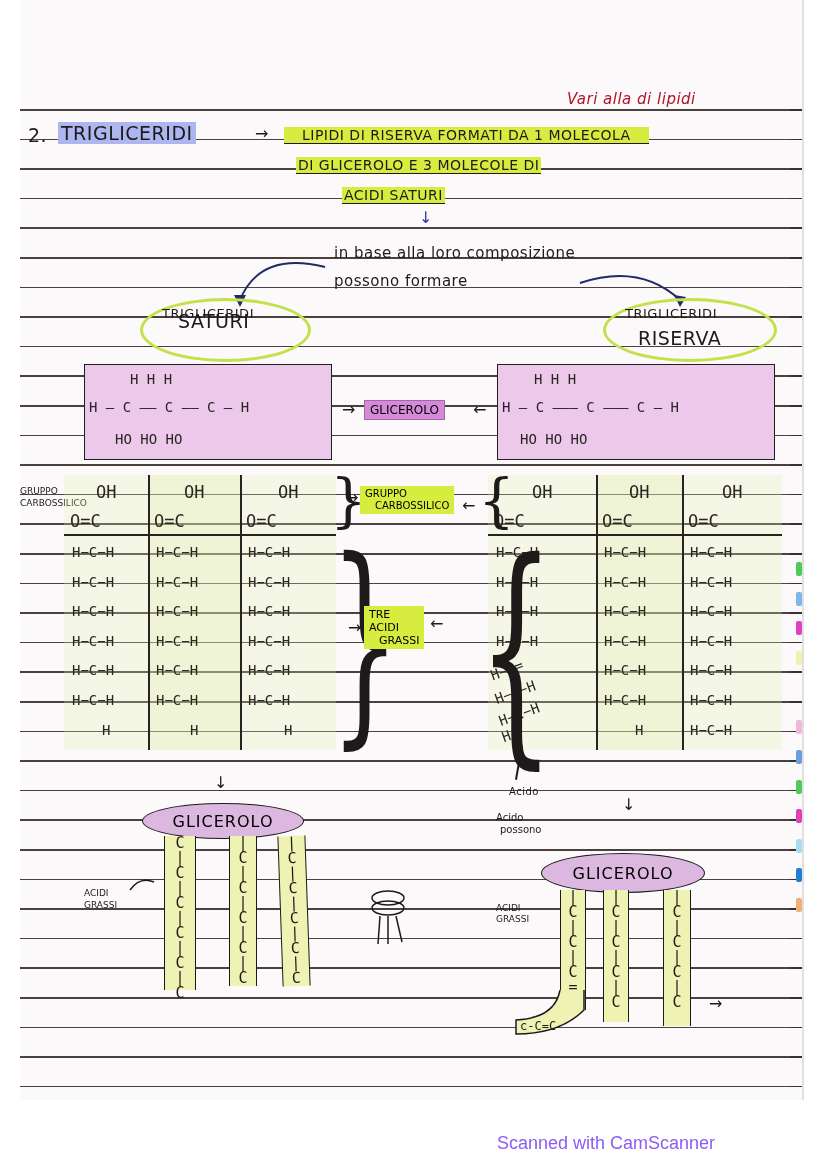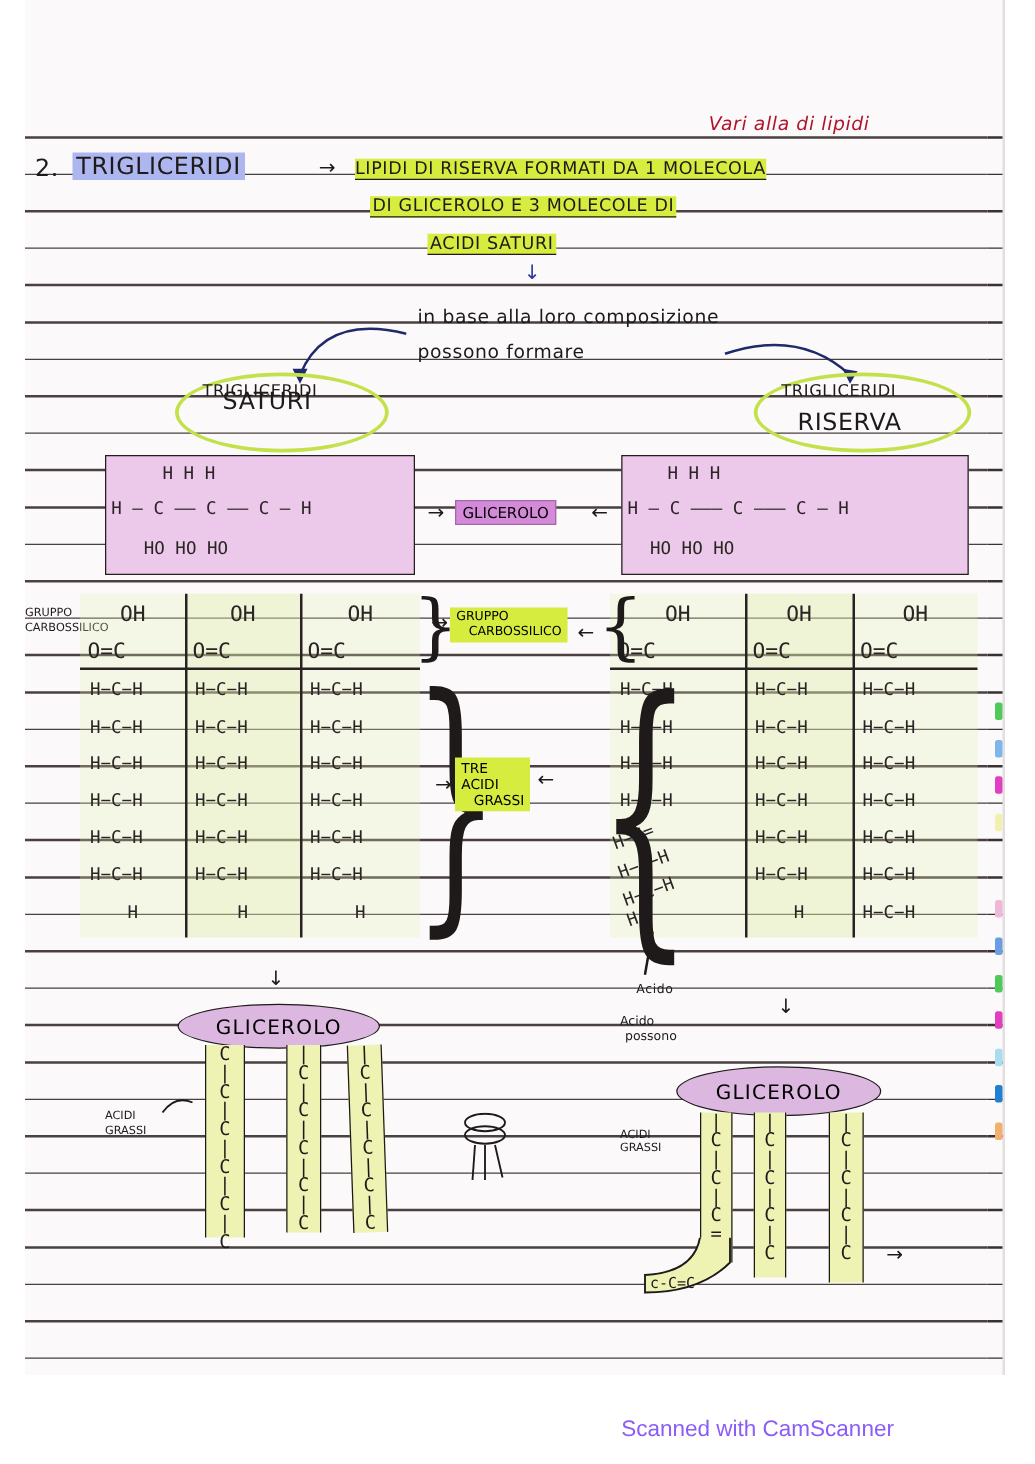--- a/index.html
+++ b/index.html
@@ -100,21 +100,21 @@
     <div class="rule" style="top: 1085.8px;"></div>
     <div class="rule-end" style="top: 1085.8px;"></div>
   </div>
 
 <div class="hand red" style="left:567px;top:90px;font-size:15px;font-style:italic;">Vari alla di lipidi</div>
 
 <div class="hand" style="left:28px;top:124px;font-size:19px;">2.</div>
 <div class="hand hl-blue" style="left:58px;top:122px;font-size:19px;padding:0 3px;">TRIGLICERIDI</div>
 <div class="arrow" style="left:255px;top:124px;">→</div>
 
-<div class="hand hl-yellow" style="left:284px;top:127px;font-size:14px;padding:0 0;border-bottom:1.5px solid #1f1a1a;">LIPIDI DI RISERVA FORMATI DA 1 MOLECOLA</div>
+<div class="hand hl-yellow" style="left:284px;top:127px;font-size:14px;padding:0 18px;border-bottom:1.5px solid #1f1a1a;">LIPIDI DI RISERVA FORMATI DA 1 MOLECOLA</div>
 <div class="hand hl-yellow" style="left:296px;top:157px;font-size:14px;padding:0 2px;border-bottom:1.5px solid #1f1a1a;">DI GLICEROLO E 3 MOLECOLE DI</div>
 <div class="hand hl-yellow" style="left:342px;top:187px;font-size:14px;padding:0 2px;border-bottom:1.5px solid #1f1a1a;">ACIDI SATURI</div>
 <div class="arrow" style="left:419px;top:208px;color:#2a3aa0;">↓</div>
 
 <div class="hand" style="left:334px;top:244px;font-size:15px;">in base alla loro composizione</div>
 <div class="hand" style="left:334px;top:272px;font-size:15px;">possono formare</div>
 <svg style="position:absolute;left:200px;top:255px;" width="560" height="60">
   <path d="M125 12 Q60 -4 40 45" stroke="#1e2a6a" stroke-width="2" fill="none"></path>
   <polygon points="34,40 46,40 40,52" fill="#1e2a6a"></polygon>
   <path d="M380 28 Q440 8 480 45" stroke="#1e2a6a" stroke-width="2" fill="none"></path>

